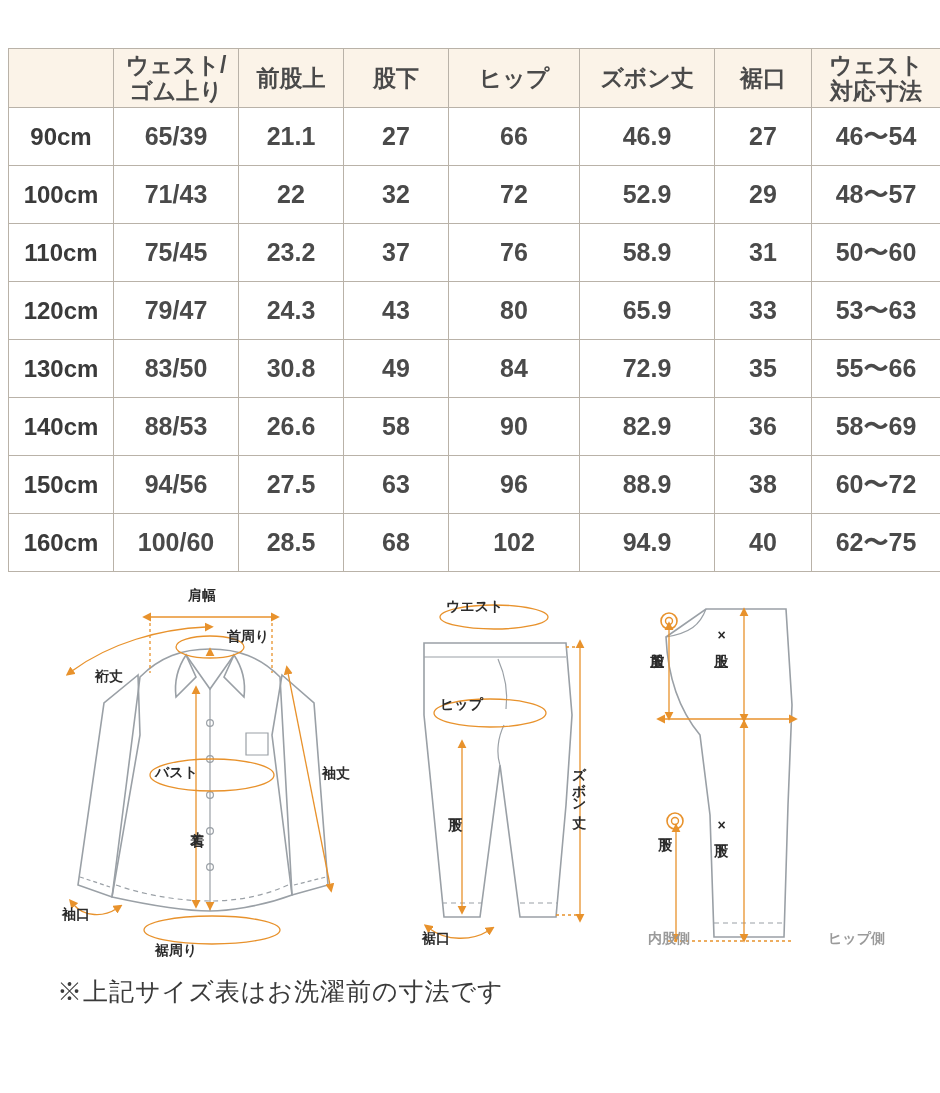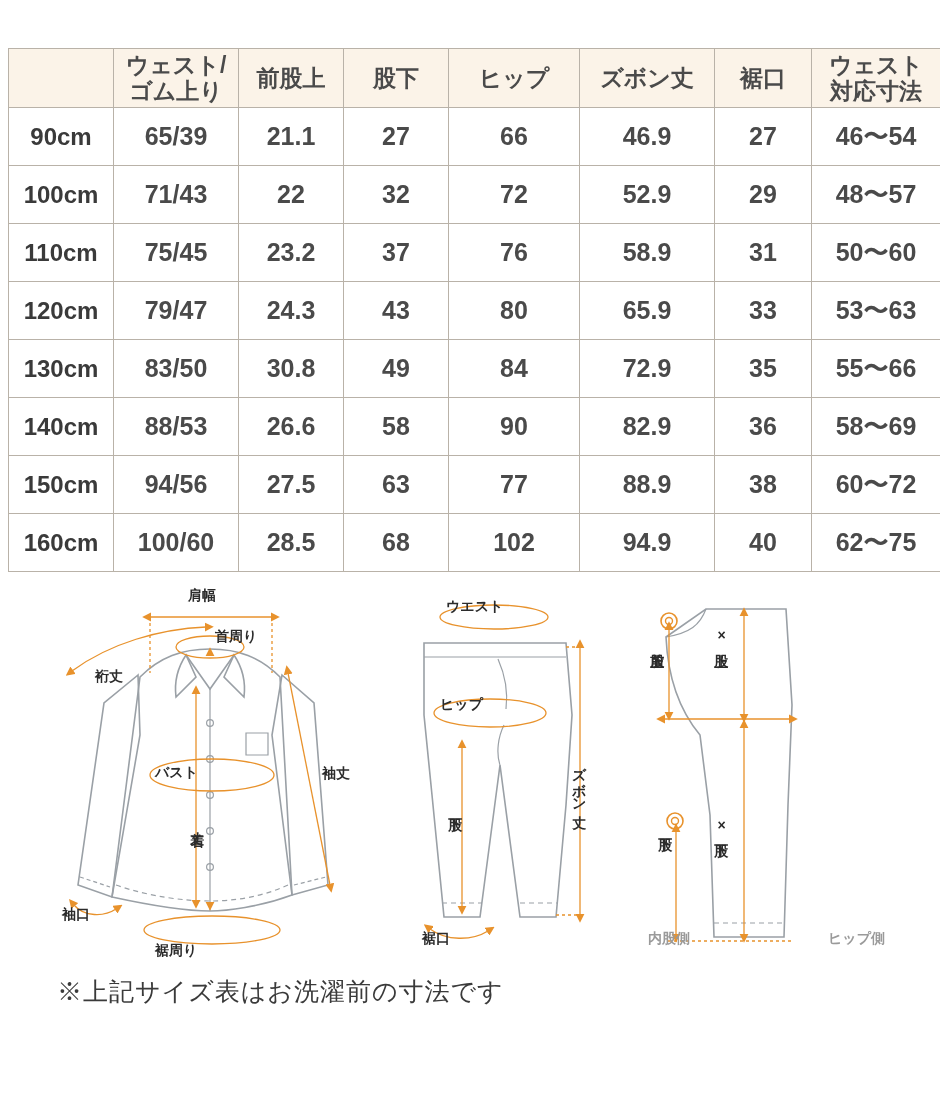--- a/index.html
+++ b/index.html
@@ -192,21 +192,21 @@
           <td class="col-4">90</td>
           <td class="col-5">82.9</td>
           <td class="col-6">36</td>
           <td class="col-7">58〜69</td>
         </tr>
         <tr>
           <td class="col-0 rowhead">150cm</td>
           <td class="col-1">94/56</td>
           <td class="col-2">27.5</td>
           <td class="col-3">63</td>
-          <td class="col-4">77</td>
+          <td class="col-4">96</td>
           <td class="col-5">88.9</td>
           <td class="col-6">38</td>
           <td class="col-7">60〜72</td>
         </tr>
         <tr>
           <td class="col-0 rowhead">160cm</td>
           <td class="col-1">100/60</td>
           <td class="col-2">28.5</td>
           <td class="col-3">68</td>
           <td class="col-4">102</td>
@@ -326,21 +326,21 @@
 
         <line x1="676" y1="246" x2="676" y2="350" marker-start="url(#arrL)" marker-end="url(#arrR)"></line>
         <line x1="744" y1="142" x2="744" y2="350" marker-start="url(#arrL)" marker-end="url(#arrR)"></line>
 
         <line x1="668" y1="356" x2="792" y2="356" stroke-dasharray="3 3"></line>
       </g>
     </svg>
 
     
     <div class="dlabel" style="left:188px; top:3px;">肩幅</div>
-    <div class="dlabel" style="left:215px; top:44px;">首周り</div>
+    <div class="dlabel" style="left:227px; top:44px;">首周り</div>
     <div class="dlabel" style="left:95px; top:84px;text-align:right;">裄丈</div>
     <div class="dlabel" style="left:155px; top:180px;">バスト</div>
     <div class="dlabel" style="left:322px; top:181px;">袖丈</div>
     <div class="dlabel vert" style="left:190px; top:236px;">着丈</div>
     <div class="dlabel" style="left:62px; top:322px;">袖口</div>
     <div class="dlabel" style="left:155px; top:358px;">裾周り</div>
 
     
     <div class="dlabel" style="left:446px; top:14px;">ウエスト</div>
     <div class="dlabel" style="left:440px; top:112px;">ヒップ</div>

